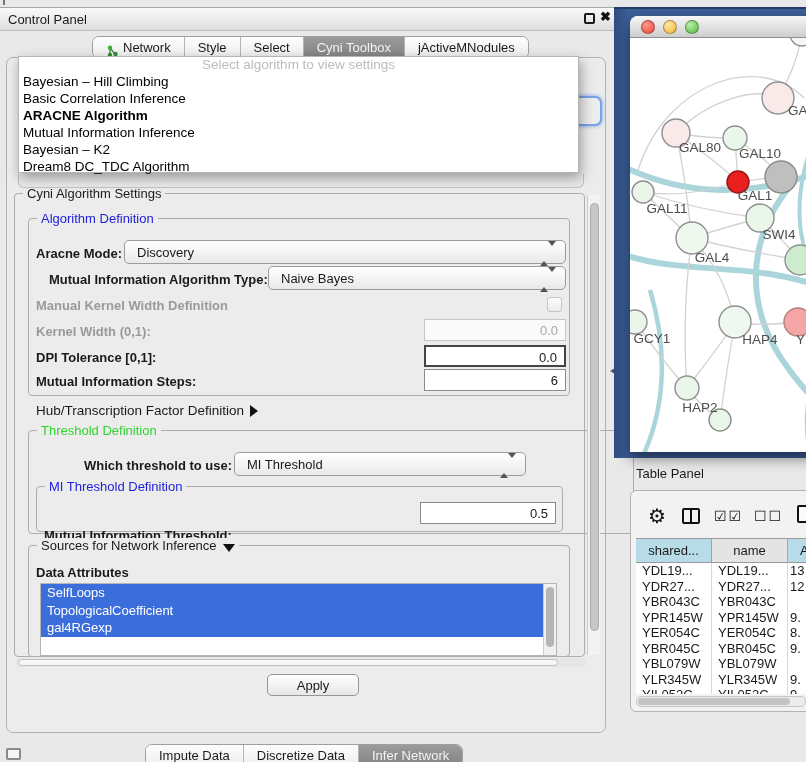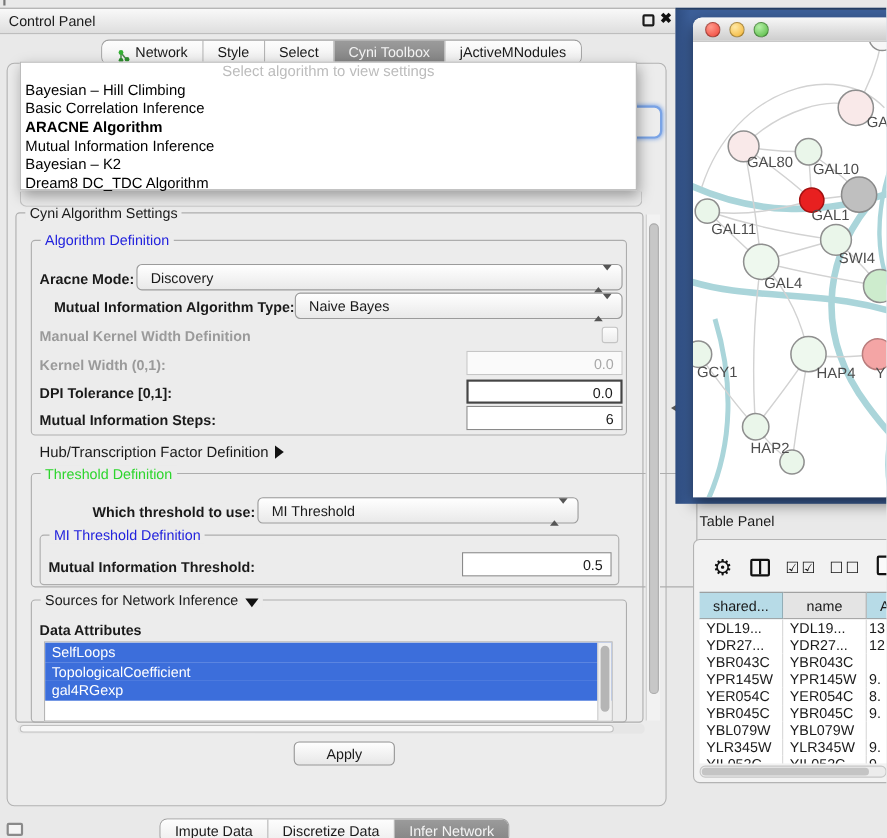--- a/index.html
+++ b/index.html
@@ -172,21 +172,21 @@
     <span class="legend green-t">Threshold Definition</span>
   </div>
   <span class="abs b" style="left:84px;top:458px;">Which threshold to use:</span>
   <div class="combo" style="left:234px;top:452px;width:292px;">
     <span class="txt">MI Threshold</span>
     <span class="stepper"><span class="up"></span><span class="dn"></span></span>
   </div>
   <div class="fs" style="left:36px;top:486px;width:527px;height:46px;">
     <span class="legend blue-t">MI Threshold Definition</span>
   </div>
-  <span class="abs b" style="left:44px;top:508px;">Mutual Information Threshold:</span>
+  <span class="abs b" style="left:44px;top:528px;">Mutual Information Threshold:</span>
   <div class="input" style="left:420px;top:502px;width:136px;">0.5</div>
 
   <div class="fs" style="left:28px;top:545px;width:542px;height:112px;">
     <span class="legend"><span>Sources for Network Inference</span><span class="tri-d"></span></span>
   </div>
   <span class="abs b" style="left:36px;top:565px;">Data Attributes</span>
   <div class="abs attr-list">
     <div id="attr-items">
         <div class="attr-item">SelfLoops</div>
         <div class="attr-item">TopologicalCoefficient</div>

